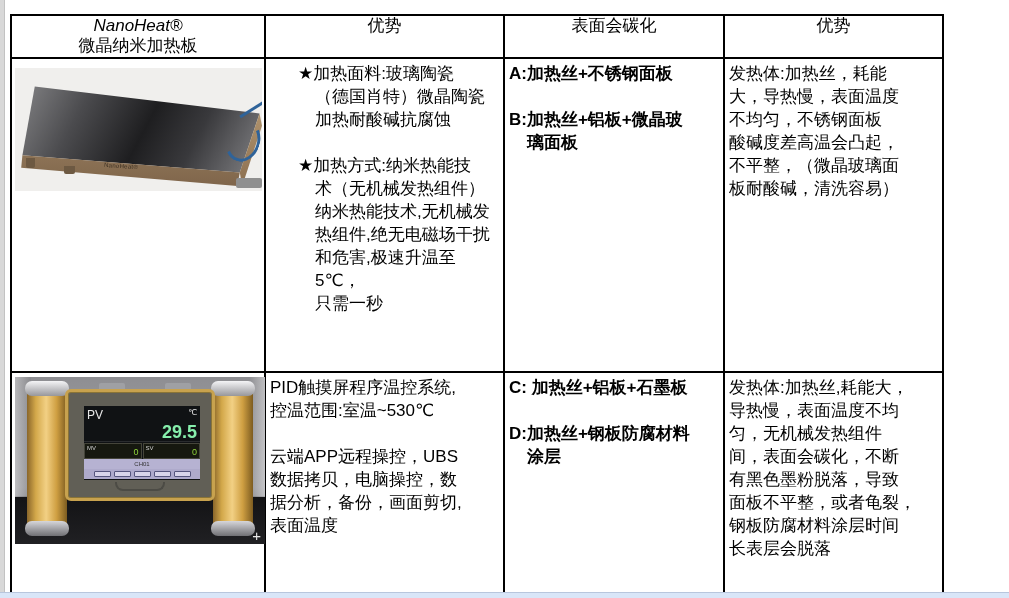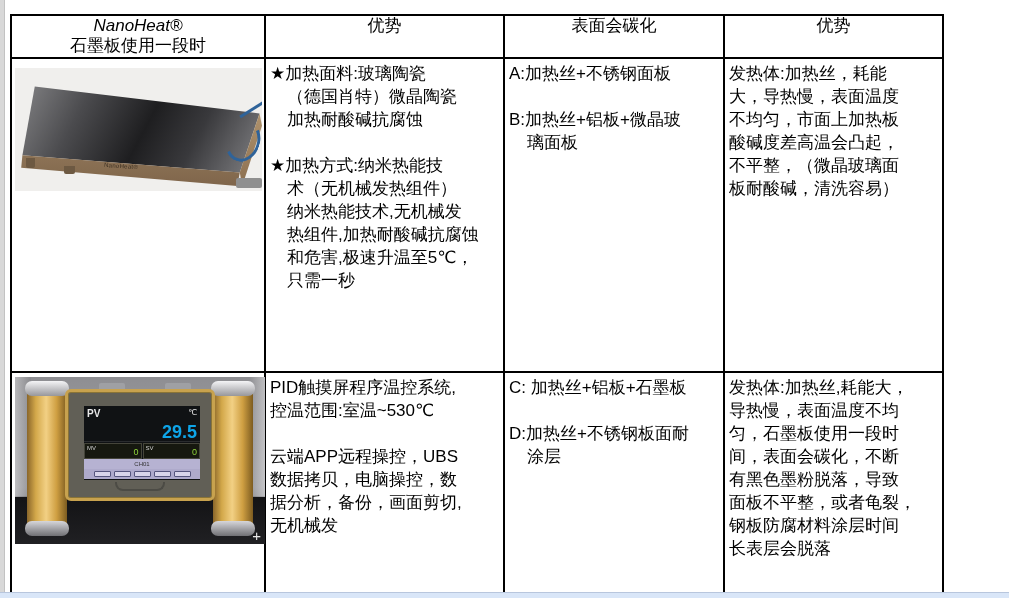--- a/index.html
+++ b/index.html
@@ -14,22 +14,22 @@
   table.cmp { border-collapse: collapse; table-layout: fixed; width: 932px; }
   table.cmp td, table.cmp th { border: 2px solid #000; vertical-align: top; background: #fff; font-weight: normal; }
 
   th.hdr { text-align: center; vertical-align: middle; height: 43px; font-size: 17px; line-height: 20px; }
   .brand { font-style: italic; }
 
   td.txt { padding: 3px 2px 2px 4px; font-size: 17px; line-height: 23px; }
   .pre { white-space: pre-wrap; word-break: break-all; }
   .para { margin-bottom: 23px; }
   .para:last-child { margin-bottom: 0; }
-  .hang-star { padding-left: 17px; text-indent: -17px; }
-  .hang-ltr  { padding-left: 18px; text-indent: -18px; }
+  .hang-star { padding-left: 17px; text-indent: -17px; margin-left: 28px; }
+  .hang-ltr  { padding-left: 18px; text-indent: -18px; font-weight: bold; }
   td.photo-cell { padding: 0; }
   tr.r1 { height: 314px; }
   tr.r2 { height: 300px; }
 
   
   .photo1 { position: relative; width: 247px; height: 123px; margin: 9px 0 0 3px; background: #f0efed; overflow: hidden; }
   .p1-layer { position: absolute; inset: 0; }
   .p1-top   { clip-path: polygon(8% 15%, 99% 37%, 91% 85%, 3% 71%);
               background: linear-gradient(118deg, #8f8f91 0%, #4b4b4e 28%, #1e1e20 52%, #39393c 70%, #77777a 92%); }
   .p1-front { clip-path: polygon(3% 71%, 91% 85%, 90% 96%, 2.5% 81%);
@@ -56,23 +56,23 @@
   .cyl { position: absolute; top: 5px; width: 40px; height: 153px; border-radius: 9px;
          background: linear-gradient(90deg, #8a662a 0%, #d3a84a 22%, #f2d084 48%, #cf9f42 74%, #7d5c20 100%); }
   .cyl.left { left: 12px; } .cyl.right { left: 198px; }
   .cap { position: absolute; left: -2px; width: 44px; height: 15px; border-radius: 7px; }
   .cap.top { top: -1px; background: linear-gradient(180deg, #f4f4f6, #97979b); }
   .cap.bot { bottom: -1px; background: linear-gradient(180deg, #d6d6da, #707074); }
   .p2-body { position: absolute; left: 50px; top: 12px; width: 150px; height: 112px; background: #615f56;
              border: 3px solid #c8a24e; border-radius: 6px; box-shadow: inset 0 0 0 1px #8a7437; }
   .p2-screen { position: absolute; left: 16px; top: 14px; width: 116px; height: 74px; background: #101214; }
   .scr-top { position: relative; height: 36px; border-bottom: 1px solid #2a2c2e; }
-  .scr-pv   { position: absolute; left: 3px; top: 2px; font-size: 10px; color: #e8e8e8; font-weight: bold; }
+  .scr-pv   { position: absolute; left: 3px; top: 2px; font-size: 12px; color: #e8e8e8; }
   .scr-unit { position: absolute; right: 3px; top: 2px; font-size: 8px; color: #e8e8e8; }
-  .scr-temp { position: absolute; right: 3px; bottom: 0; font-size: 18px; line-height: 18px; font-weight: bold; color: #0ea5e9; }
+  .scr-temp { position: absolute; right: 3px; bottom: 0; font-size: 18px; line-height: 18px; font-weight: bold; color: #86efac; }
   .scr-mid { display: flex; gap: 1px; height: 16px; margin-top: 1px; }
   .scr-panel { flex: 1; position: relative; background: #16180f; border: 1px solid #45453a; }
   .scr-lbl { position: absolute; left: 2px; top: 1px; font-size: 6px; color: #cfcfcf; }
   .scr-val { position: absolute; right: 2px; bottom: 1px; font-size: 9px; color: #8fd63a; }
   .scr-ch  { height: 10px; background: #b6b2d2; color: #333; font-size: 6px; text-align: center; line-height: 10px; }
   .scr-btns { height: 10px; background: #aeaacb; display: flex; justify-content: center; gap: 3px; padding-top: 2px; }
   .scr-btns i { display: block; width: 17px; height: 6px; background: #d8d5ea; border: 1px solid #55557d; border-radius: 1px; }
   .p2-notch { position: absolute; left: 50%; transform: translateX(-50%); bottom: 7px; width: 50px; height: 9px;
               border: 2px solid #4c4b45; border-top: none; border-radius: 0 0 8px 8px; }
   .p2-plus { position: absolute; right: 4px; bottom: 0; color: #e9e9e9; font-size: 15px; }
@@ -89,21 +89,21 @@
       <colgroup>
         <col style="width:254px">
           <col style="width:239px">
           <col style="width:220px">
           <col style="width:219px">
       </colgroup>
       <tbody>
           <tr>
         <th class="hdr">
           <div class="brand">NanoHeat®</div>
-          <div>石墨板使用一段时</div>
+          <div>微晶纳米加热板</div>
         </th>
         <th class="hdr">优势</th>
         <th class="hdr">表面会碳化</th>
         <th class="hdr">优势</th>
       </tr>
 
       <tr class="r1">
         <td class="photo-cell">
           <div class="photo1">
             <div class="p1-layer p1-top"></div>
@@ -117,33 +117,33 @@
             <div class="p1-plug"></div>
           </div>
         </td>
         <td class="txt">
           <div class="pre para hang-star">★加热面料:玻璃陶瓷
 （德国肖特）微晶陶瓷
 加热耐酸碱抗腐蚀</div>
           <div class="pre para hang-star">★加热方式:纳米热能技
 术（无机械发热组件）
 纳米热能技术,无机械发
-热组件,加热耐酸碱抗腐蚀
+热组件,绝无电磁场干扰
 和危害,极速升温至5℃，
 只需一秒</div>
         </td>
         <td class="txt">
           <div class="pre para hang-ltr">A:加热丝+不锈钢面板</div>
           <div class="pre para hang-ltr">B:加热丝+铝板+微晶玻
 璃面板</div>
         </td>
         <td class="txt">
           <div class="pre">发热体:加热丝，耗能
 大，导热慢，表面温度
-不均匀，市面上加热板
+不均匀，不锈钢面板
 酸碱度差高温会凸起，
 不平整，（微晶玻璃面
 板耐酸碱，清洗容易）</div>
         </td>
       </tr>
 
       <tr class="r2">
         <td class="photo-cell">
           <div class="photo2">
             <div class="p2-refl l"></div>
@@ -188,31 +188,31 @@
             </div>
             <span class="p2-plus">+</span>
           </div>
         </td>
         <td class="txt">
           <div class="pre para">PID触摸屏程序温控系统,
 控温范围:室温~530℃</div>
           <div class="pre para">云端APP远程操控，UBS
 数据拷贝，电脑操控，数
 据分析，备份，画面剪切,
-无机械发</div>
+表面温度</div>
         </td>
         <td class="txt">
           <div class="pre para hang-ltr">C: 加热丝+铝板+石墨板</div>
-          <div class="pre para hang-ltr">D:加热丝+不锈钢板面耐
+          <div class="pre para hang-ltr">D:加热丝+钢板防腐材料
 涂层</div>
         </td>
         <td class="txt">
           <div class="pre">发热体:加热丝,耗能大，
 导热慢，表面温度不均
-匀，石墨板使用一段时
+匀，无机械发热组件
 间，表面会碳化，不断
 有黑色墨粉脱落，导致
 面板不平整，或者龟裂，
 钢板防腐材料涂层时间
 长表层会脱落</div>
         </td>
       </tr>
     </tbody>
       </table>
   </div>

